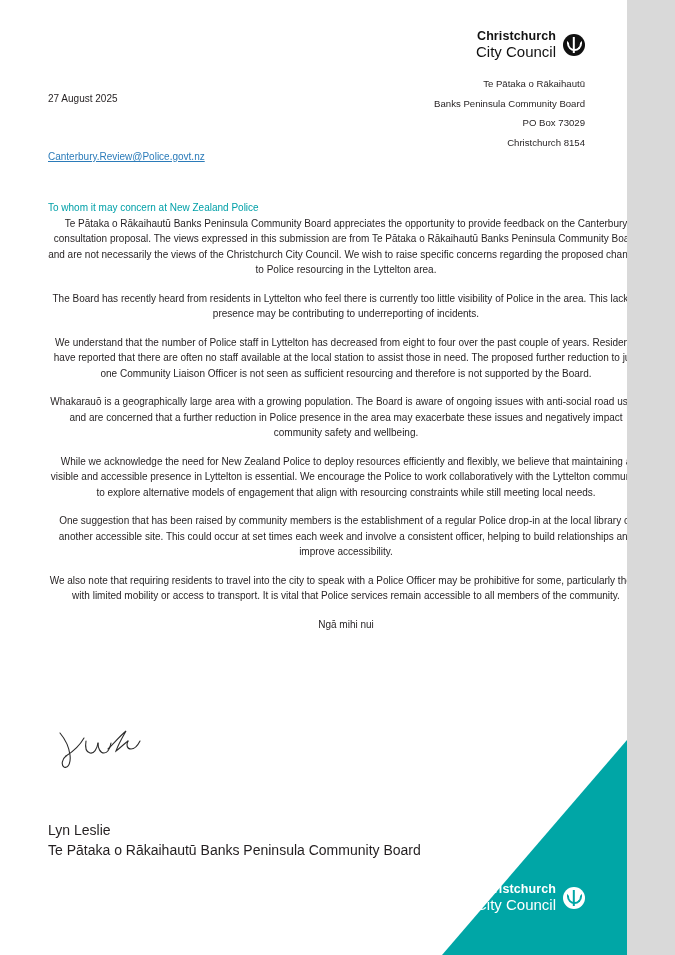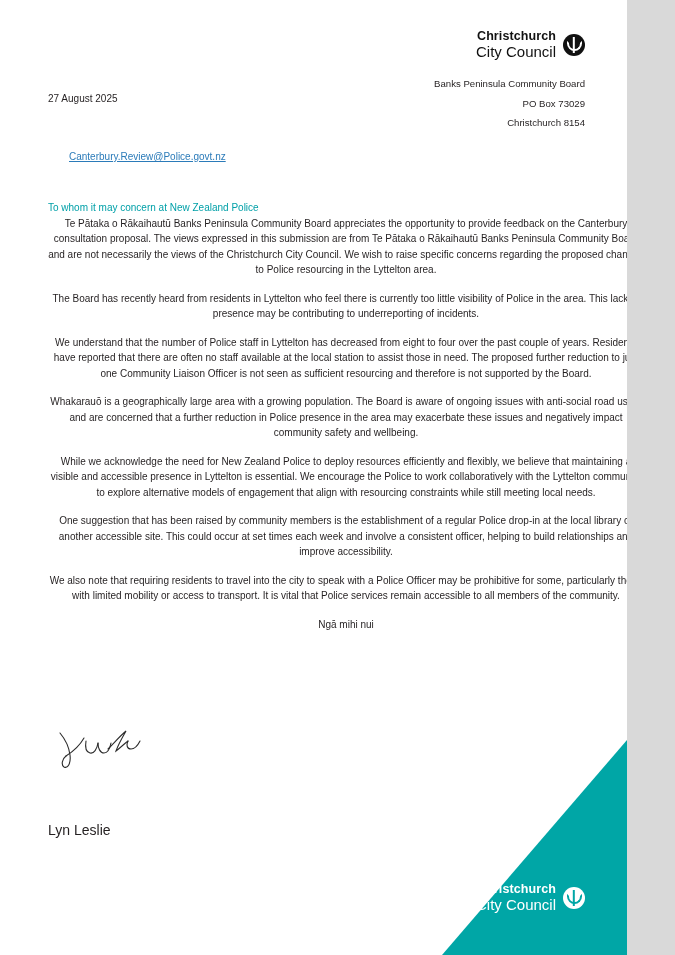--- a/index.html
+++ b/index.html
@@ -95,21 +95,20 @@
     top: 93px;
     left: 48px;
     font-size: 10px;
     color: #231f20;
   }
   .to-email {
     position: absolute;
     top: 151px;
     left: 48px;
     font-size: 10px;
-    margin-left: 21px;
   }
   .to-email a {
     color: #2b7bb9;
     text-decoration: underline;
   }
   
   .body {
     position: absolute;
     top: 200px;
     left: 48px;
@@ -180,20 +179,21 @@
 
   <div class="logo">
     <div class="logo-text">
       <span class="l1">Christchurch</span>
       <span class="l2">City Council</span>
     </div>
     <div class="logo-mark"></div>
   </div>
 
   <div class="address">
+    <div>Te Pātaka o Rākaihautū</div>
     <div>Banks Peninsula Community Board</div>
     <div>PO Box 73029</div>
     <div>Christchurch 8154</div>
   </div>
 
   <div class="date">27 August 2025</div>
 
   <div class="to-email">
     <a href="#">Canterbury.Review@Police.govt.nz</a>
   </div>
@@ -216,20 +216,21 @@
       <path d="M14 31 C22 26, 28 20, 32 13"></path>
       <path d="M34 16 C33 22, 34 27, 38 28 C42 29, 45 24, 46 18"></path>
       <path d="M46 18 C46 23, 48 28, 52 28 C56 28, 58 23, 59 18"></path>
       <path d="M56 24 C62 18, 68 11, 74 6 C70 13, 66 20, 64 26 C68 23, 72 19, 76 16"></path>
       <path d="M76 16 C74 20, 75 24, 79 24 C83 24, 86 20, 88 16"></path>
     </g>
   </svg>
 
   <div class="sign-block">
     <div>Lyn Leslie</div>
+    <div>Te Pātaka o Rākaihautū Banks Peninsula Community Board</div>
   </div>
 
   <div class="footer-wedge"></div>
   <div class="footer-logo">
     <div class="logo-text">
       <span class="l1">Christchurch</span>
       <span class="l2">City Council</span>
     </div>
     <div class="logo-mark"></div>
   </div>

